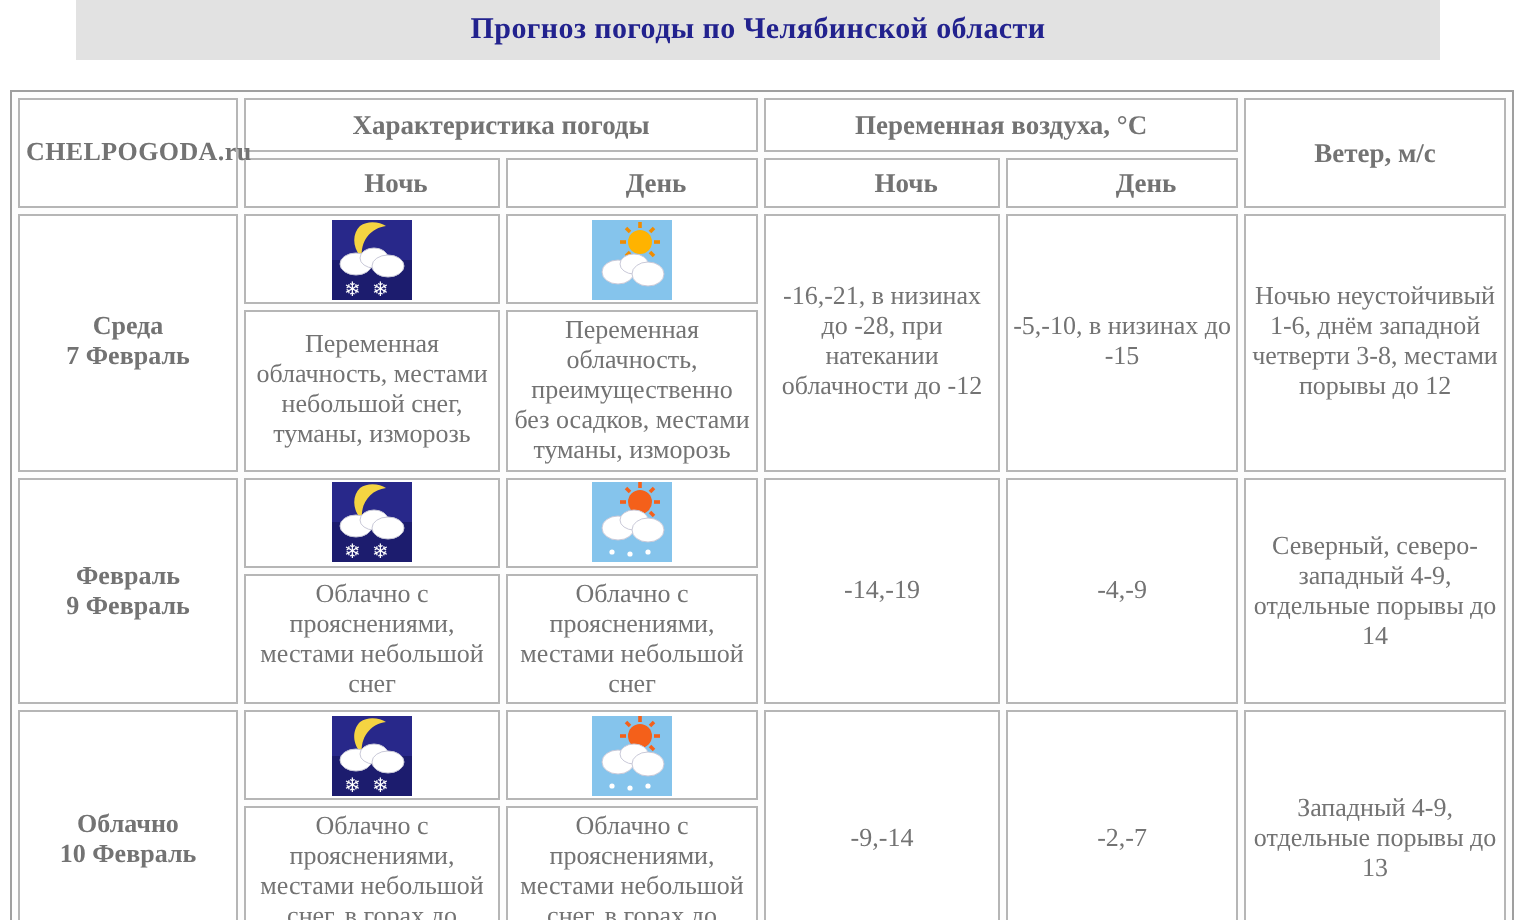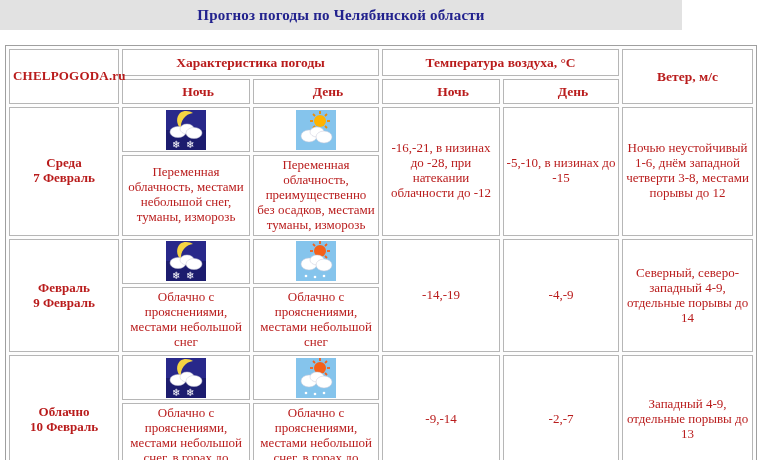--- a/index.html
+++ b/index.html
@@ -2,33 +2,33 @@
 <html><head>
 <meta charset="utf-8">
 <style>
   html,body{margin:0;padding:0;background:#fff;}
   .page{
     position:relative;width:760px;height:460px;overflow:hidden;
     font-family:"Liberation Serif","DejaVu Serif",serif;
     color:#22228e;background:#fff;
   }
   .banner{
-    width:682px;height:30px;background:#e2e2e2;
+    margin-left:38px;width:682px;height:30px;background:#e2e2e2;
     display:flex;align-items:center;justify-content:center;
     font-size:15px;font-weight:bold;letter-spacing:.2px;
   }
   table.wx{
     margin:15px 0 0 5px;width:750px;table-layout:fixed;
     border-collapse:separate;border-spacing:3px;
     border:1px solid #9f9f9f;background:#fdfdfd;
   }
   td{
     box-sizing:border-box;border:1px solid #b6b6b6;background:#fff;
     text-align:center;vertical-align:middle;
-    padding:2px 3px;font-size:13px;line-height:1.15;color:#b91c1c;
+    padding:2px 3px;font-size:13px;line-height:1.15;color:#737373;
   }
   td.hdr{font-weight:bold;font-size:13.5px;}
   td.brand{font-weight:bold;font-size:13px;letter-spacing:.2px;}
   td.datecell{font-weight:bold;}
   tr.hr1 td{height:27px;}
   tr.hr2 td{height:25px;padding-left:27px;}
   tr.iconrow td{height:45px;padding:1px;}
   tr.textrow1 td{height:70px;margin-top:26px;}
   tr.textrow2 td{height:58px;}
   tr.textrow3 td{height:74px;}
@@ -49,21 +49,21 @@
         <col style="width:126px">
       <col style="width:118px">
         <col style="width:116px">
         <col style="width:131px">
     </colgroup>
 
     <tbody>
         <tr class="hr1">
       <td class="brand" rowspan="2">CHELPOGODA.ru</td>
       <td class="hdr" colspan="2">Характеристика погоды</td>
-      <td class="hdr" colspan="2">Температура воздуха, °С</td>
+      <td class="hdr" colspan="2">Переменная воздуха, °С</td>
       <td class="hdr" rowspan="2">Ветер, м/с</td>
     </tr>
     <tr class="hr2">
       <td class="hdr">Ночь</td>
       <td class="hdr">День</td>
       <td class="hdr">Ночь</td>
       <td class="hdr">День</td>
     </tr>
 
     <tr class="iconrow">

